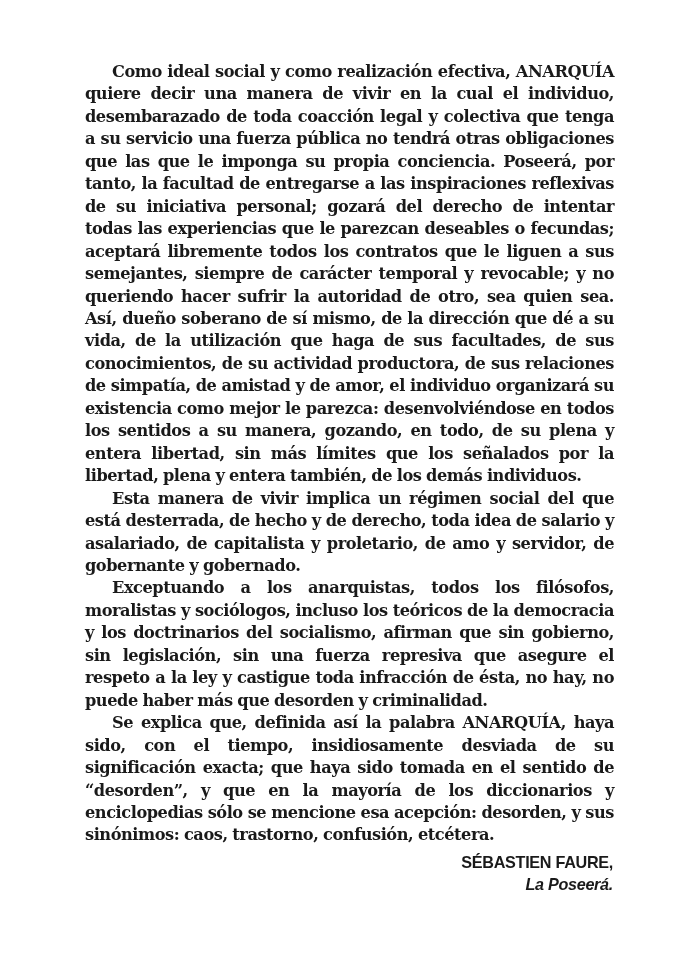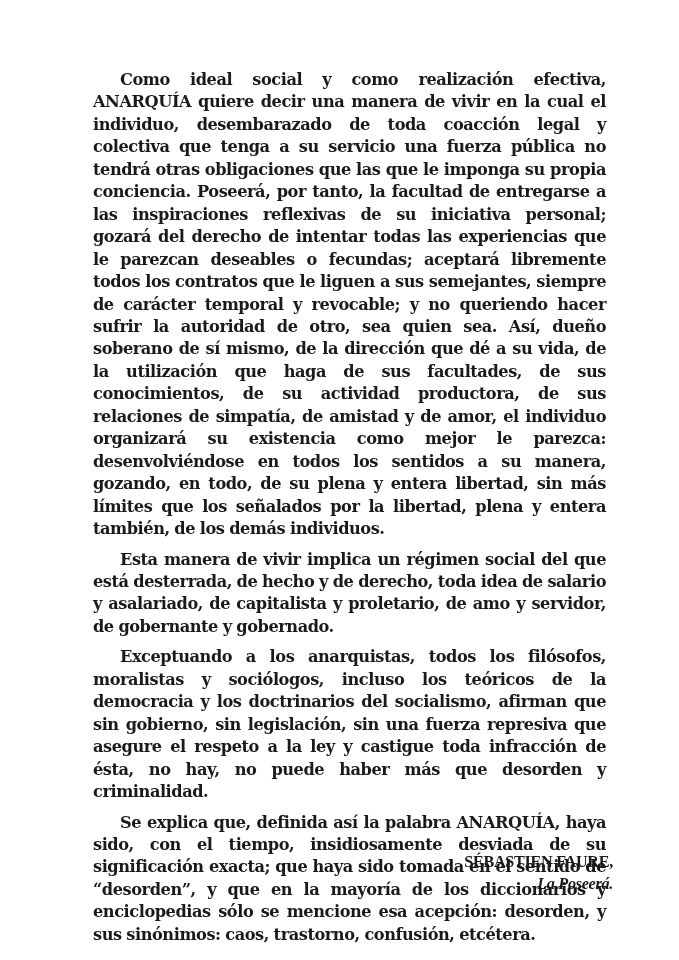--- a/index.html
+++ b/index.html
@@ -11,31 +11,31 @@
     width: 529px;
     font-family: "DejaVu Serif", "Liberation Serif", serif;
     font-weight: bold;
     font-size: 16.2px;
     line-height: 22.45px;
     color: #1a1a1a;
     letter-spacing: -0.45px;
     word-spacing: -0.5px;
   }
   .para {
-    margin: 8px;
+    margin: 0;
     text-align: justify;
     text-indent: 27px;
     hyphens: none;
   }
   .signature {
     position: absolute;
     right: 66px;
     top: 851px;
     text-align: right;
-    font-family: Liberation Serif, serif;
+    font-family: Liberation Sans, sans-serif;
     font-weight: bold;
     font-size: 16.2px;
     line-height: 22.4px;
     color: #1a1a1a;
     letter-spacing: -0.3px;
   }
   .author { display: block; }
   .work { display: block; font-style: italic; }
 </style>
 </head>

